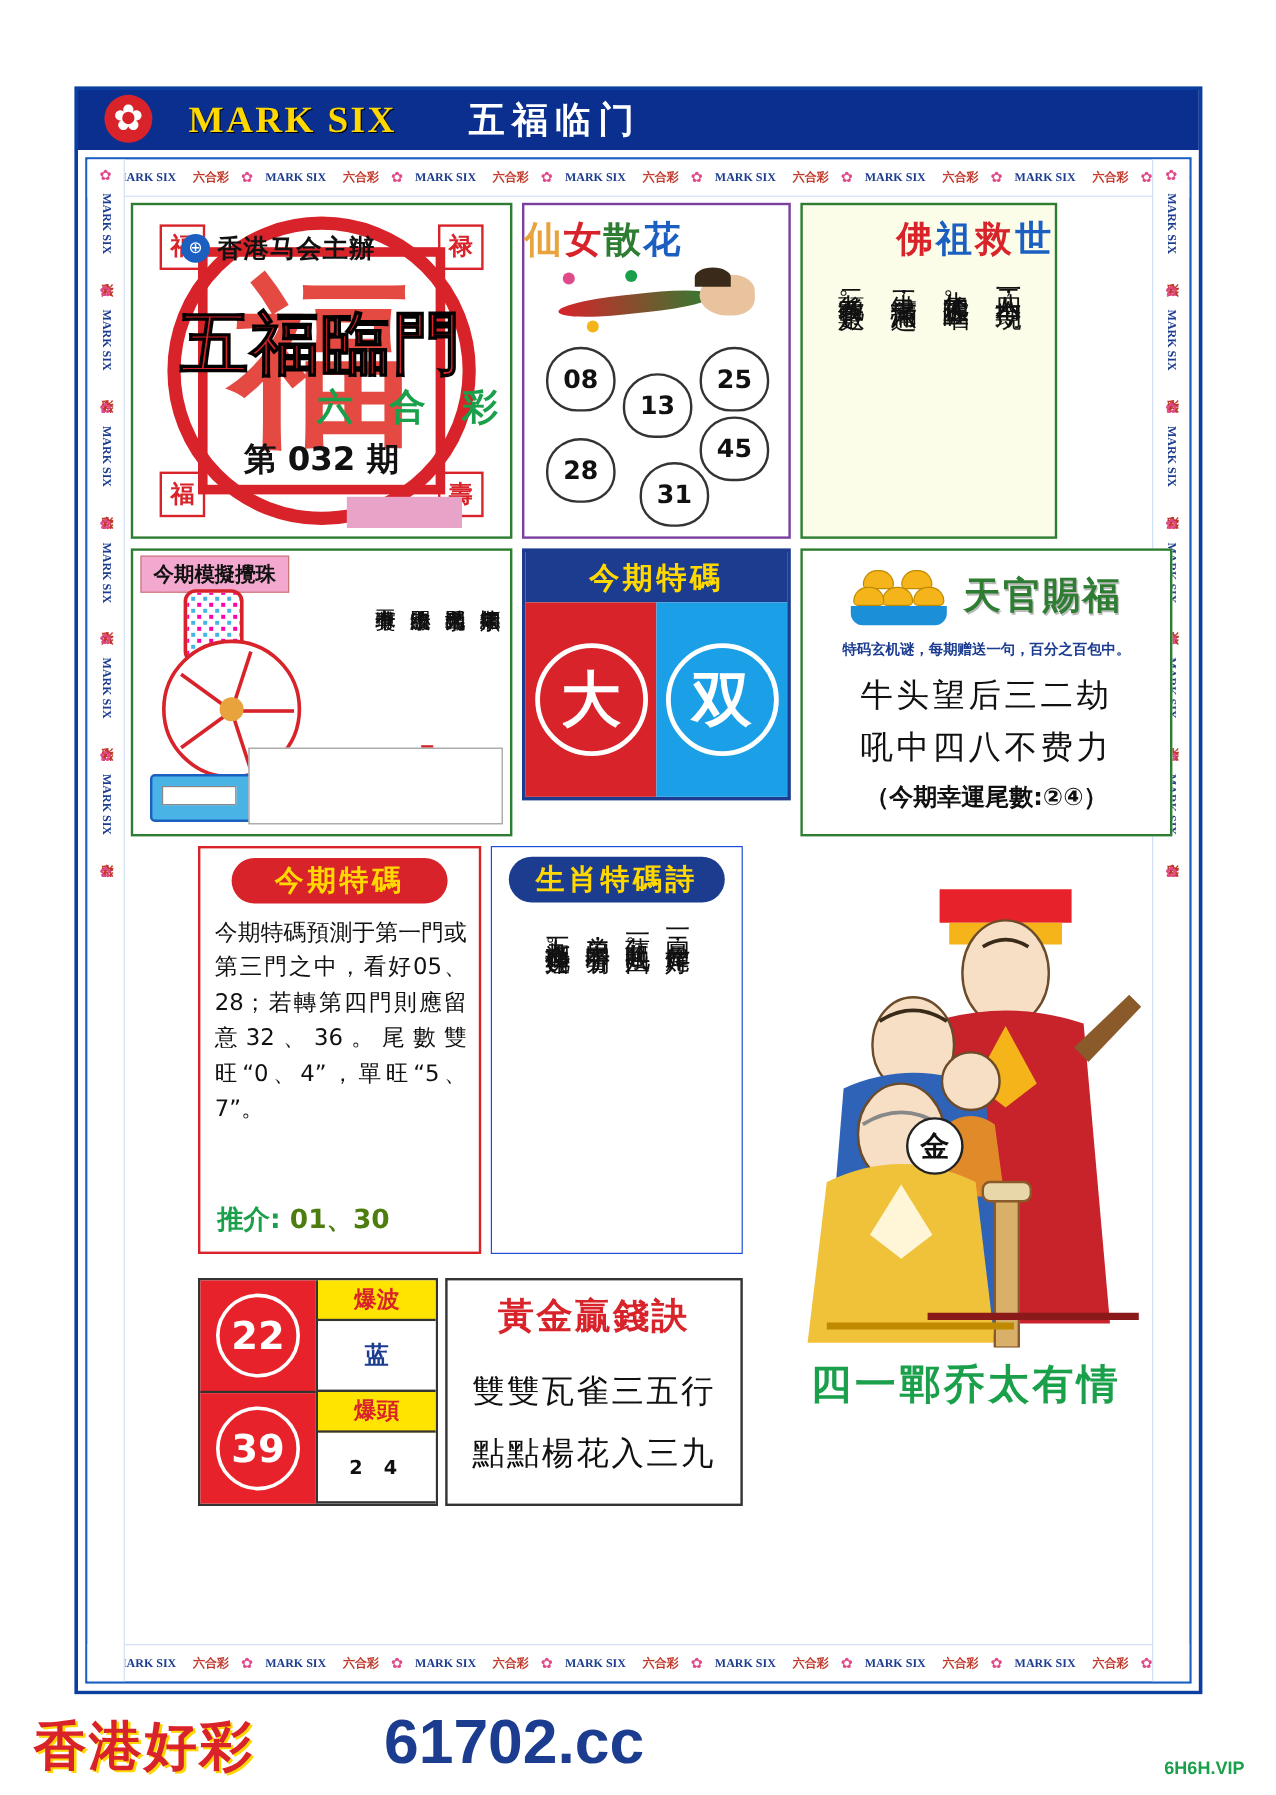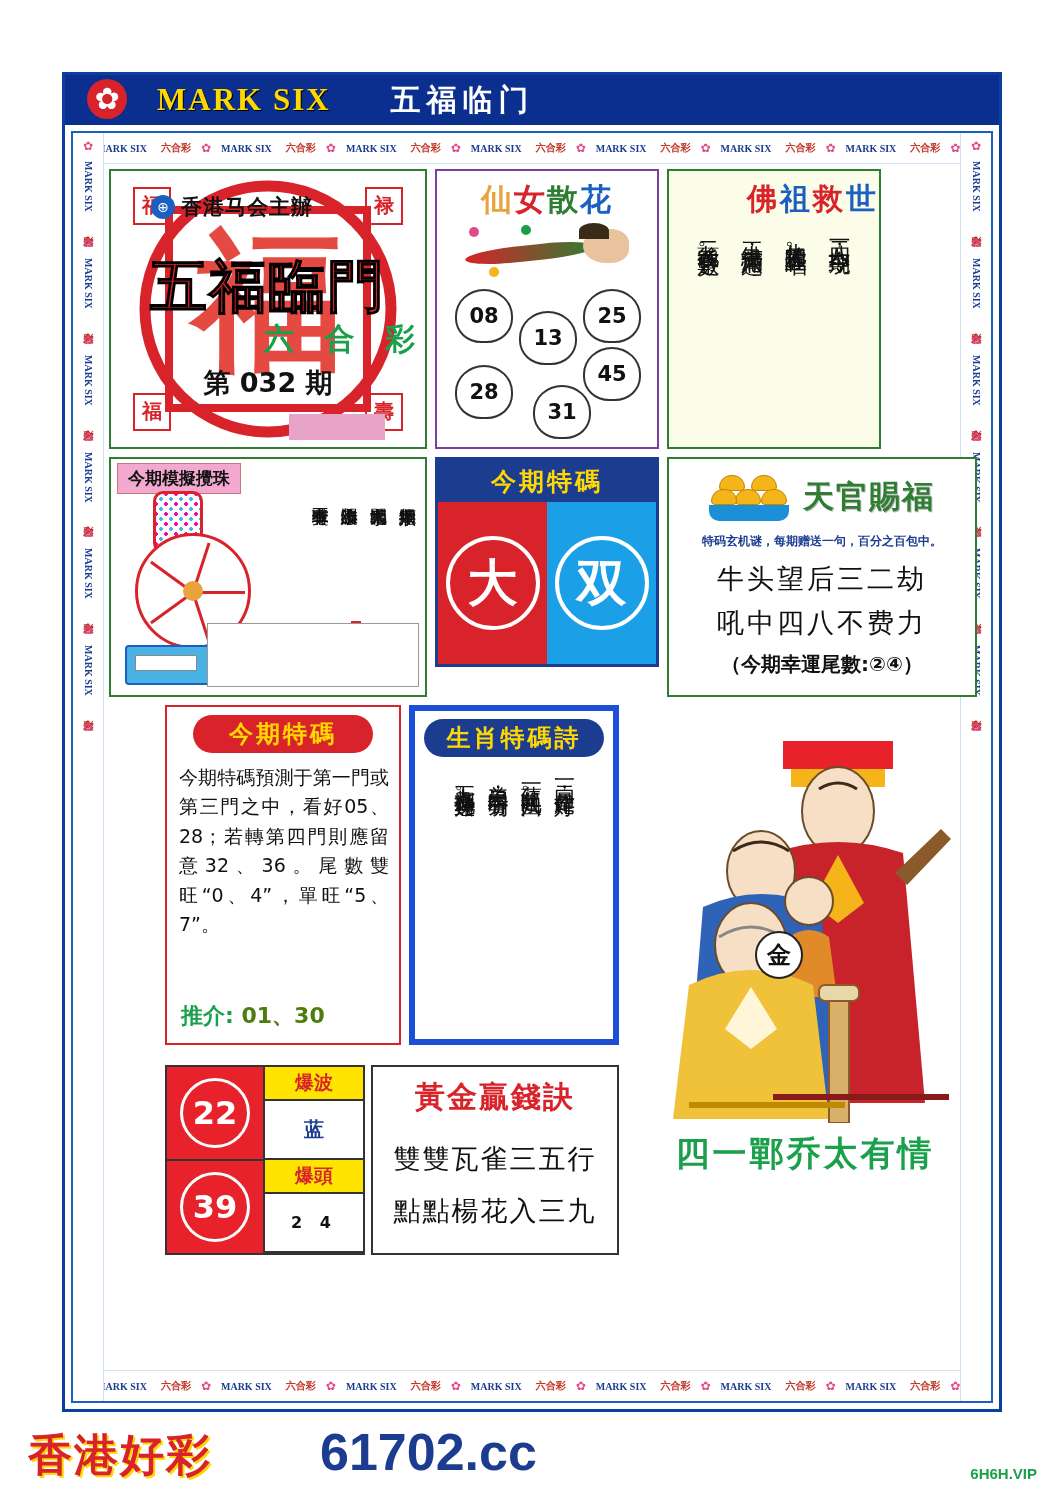--- a/index.html
+++ b/index.html
@@ -50,21 +50,21 @@
   .hkjc .t{margin-left:6px;font-size:21px;font-weight:bold;color:#111;font-family:"DejaVu Sans",sans-serif;letter-spacing:1px;text-align:right;}
   .title5{position:absolute;left:0;right:0;top:78px;text-align:center;font-size:57px;font-weight:bold;color:#d8232a;letter-spacing:2px;
         -webkit-text-stroke:1px #000;font-family:"DejaVu Sans",sans-serif;}
   .sub6{position:absolute;left:0;right:0;top:148px;text-align:right;font-size:30px;font-weight:bold;color:#1aa04b;letter-spacing:10px;}
   .issue{position:absolute;left:0;right:0;top:194px;text-align:center;font-size:27px;font-weight:bold;color:#111;}
   .issue .n{color:#111;}
   .pinkbar{position:absolute;left:178px;top:243px;width:96px;height:26px;background:#e7a3c8;}
 
   
   .b2{left:330px;top:4px;width:224px;height:280px;border:2px solid #7b3fa0;background:#fff;}
-  .fairy-title{position:absolute;left:0;right:0;top:8px;text-align:center;font-size:31px;font-weight:bold;letter-spacing:2px;}
+  .fairy-title{position:absolute;left:0;right:0;top:8px;text-align:left;font-size:31px;font-weight:bold;letter-spacing:2px;}
   .fairy-title span:nth-child(1){color:#e8a33d;}
   .fairy-title span:nth-child(2){color:#d8232a;}
   .fairy-title span:nth-child(3){color:#2e7d32;}
   .fairy-title span:nth-child(4){color:#1b5fc1;}
   .fairy-img{position:absolute;left:28px;top:52px;width:170px;height:60px;}
   .dragon{width:100%;height:100%;position:relative;}
   .dragon .body{position:absolute;left:0;top:22px;width:130px;height:16px;background:linear-gradient(90deg,#d8232a,#2e7d32);border-radius:50%/60%;transform:rotate(-6deg);}
   .dragon .head{position:absolute;right:6px;top:6px;width:46px;height:34px;background:#e8c39e;border-radius:50% 40% 40% 50%;}
   .dragon .hair{position:absolute;right:26px;top:0px;width:30px;height:16px;background:#3a2a1a;border-radius:50% 50% 0 0;}
   .petal{position:absolute;width:10px;height:10px;background:#e04a8a;border-radius:50%;}
@@ -123,21 +123,21 @@
   
   .b7{left:60px;top:540px;width:236px;height:340px;border:2px solid #d8232a;background:#fff;}
   .ovaltitle{position:absolute;left:50%;transform:translateX(-50%);top:8px;width:180px;height:38px;border-radius:19px;background:#d8232a;
         display:flex;align-items:center;justify-content:center;}
   .ovaltitle span{color:#ffd800;font-size:24px;font-weight:bold;letter-spacing:3px;}
   .b7 p{position:absolute;left:12px;right:10px;top:56px;font-size:19px;line-height:1.55;color:#111;margin:0;text-align:justify;}
   .tuijian{position:absolute;left:14px;bottom:12px;font-size:22px;font-weight:bold;}
   .tuijian .lbl{color:#1aa04b;}
   .tuijian .val{color:#4d7c0f;}
 
-  .b8{left:304px;top:540px;width:210px;height:340px;border:6px solid #1d4ed8;background:#fff;}
+  .b8{left:304px;top:540px;width:210px;height:340px;border:1px solid #1d4ed8;background:#fff;}
   .b8 .ovaltitle{background:#1b3c8f;width:180px;}
   .poem{position:absolute;left:8px;right:8px;top:58px;bottom:8px;display:flex;flex-direction:row-reverse;justify-content:center;gap:6px;}
   .pcol{writing-mode:vertical-rl;text-orientation:upright;font-size:21px;line-height:1.3;color:#111;letter-spacing:2px;}
 
   
   .b9{left:528px;top:528px;width:344px;height:500px;}
   .gods{position:absolute;left:0;top:0;width:100%;height:430px;}
   .godline{position:absolute;left:0;right:0;bottom:16px;text-align:center;font-size:34px;font-weight:bold;color:#1aa04b;letter-spacing:3px;}
   .jin{position:absolute;left:122px;top:238px;width:44px;height:44px;border-radius:50%;border:2px solid #222;background:#fff;
        display:flex;align-items:center;justify-content:center;font-size:24px;font-weight:bold;color:#111;}

